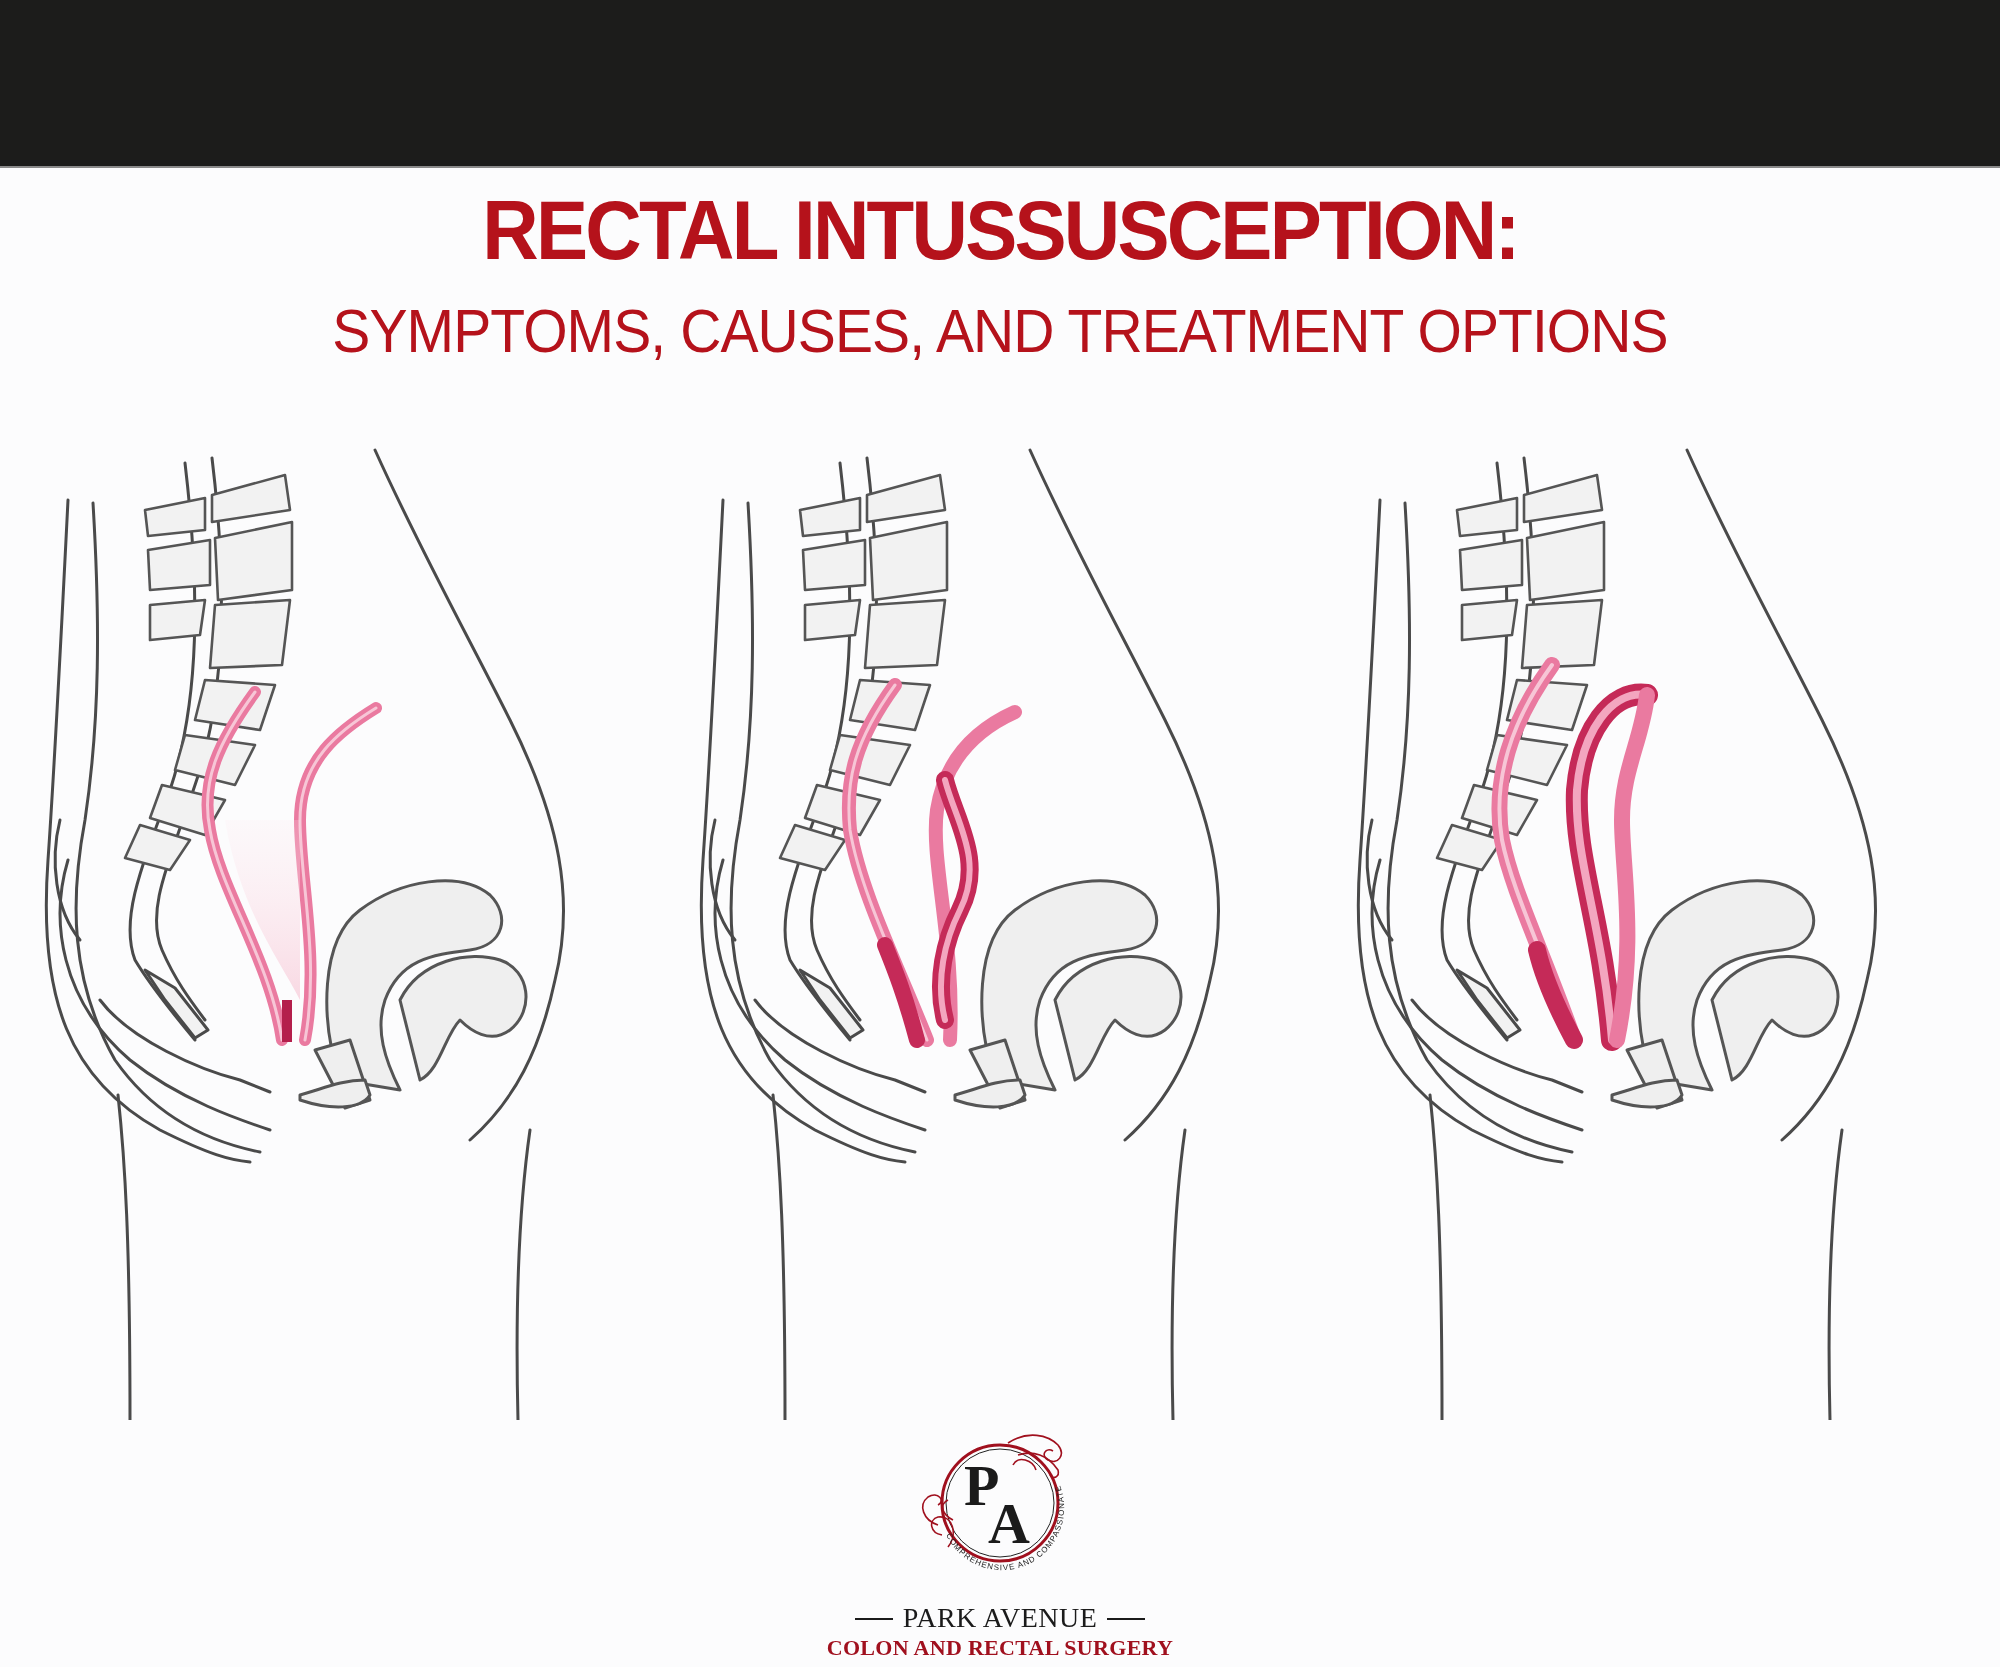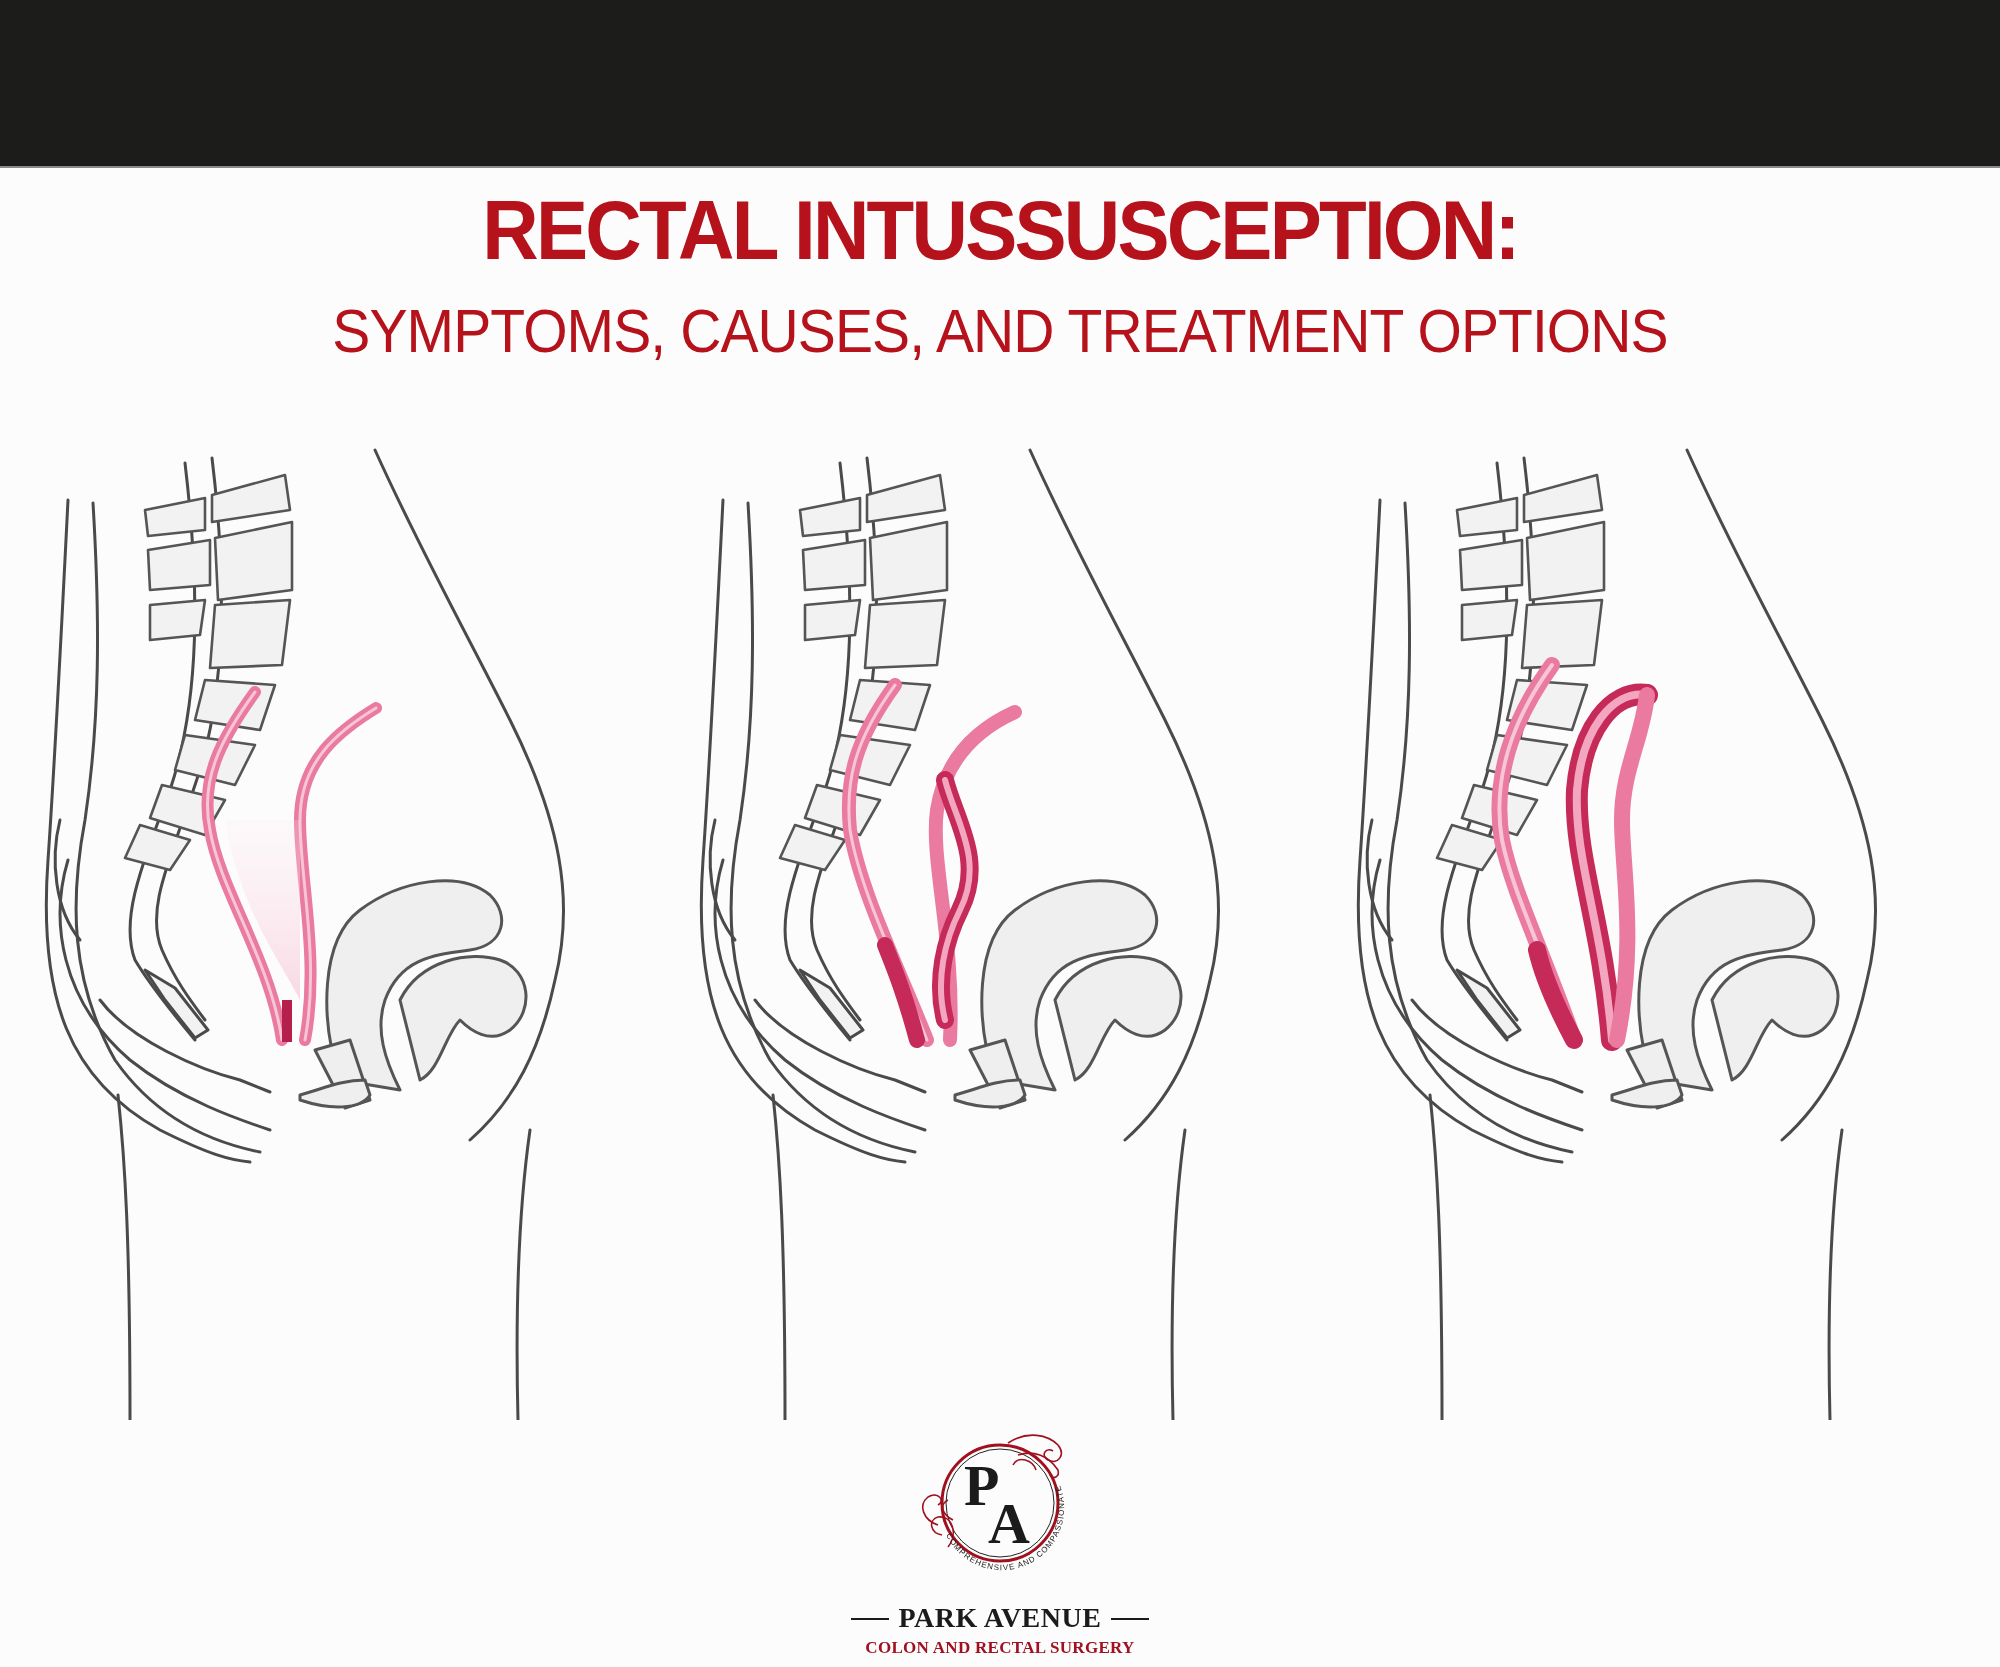--- a/index.html
+++ b/index.html
@@ -31,29 +31,29 @@
     position: absolute; left: 0; top: 440px; width: 2000px; height: 980px;
   }
   .illustrations svg { width: 2000px; height: 980px; display: block; }
   .logo {
     position: absolute; left: 880px; top: 1425px; width: 240px; height: 242px;
   }
   .logo-emblem { position: absolute; left: 28px; top: 0; width: 184px; height: 170px; }
   .logo-emblem svg { width: 184px; height: 170px; display: block; }
   .brand-line {
     position: absolute; left: -60px; top: 178px; width: 360px; text-align: center;
-    font-family: "Liberation Serif", serif; font-weight: 700;
+    font-family: "Liberation Serif", serif; font-weight: 400;
     font-size: 28px; line-height: 30px; color: #1b1b1b; letter-spacing: 0.5px;
     white-space: nowrap;
   }
   .brand-line .dash { display: inline-block; width: 38px; height: 2px; background: #1b1b1b; vertical-align: middle; margin: 0 10px 4px; }
   .brand-sub {
     position: absolute; left: -60px; top: 210px; width: 360px; text-align: center;
     font-family: "Liberation Serif", serif; font-weight: 700;
-    font-size: 17px; line-height: 26px; color: var(--brand-red); letter-spacing: 0.3px;
+    font-size: 22px; line-height: 26px; color: var(--brand-red); letter-spacing: 0.3px;
     white-space: nowrap;
   }
 </style>
 </head>
 <body>
 
 <div class="top-bar"></div>
 
 <div class="headline">RECTAL INTUSSUSCEPTION:</div>
 <div class="subtitle">SYMPTOMS, CAUSES, AND TREATMENT OPTIONS</div>

